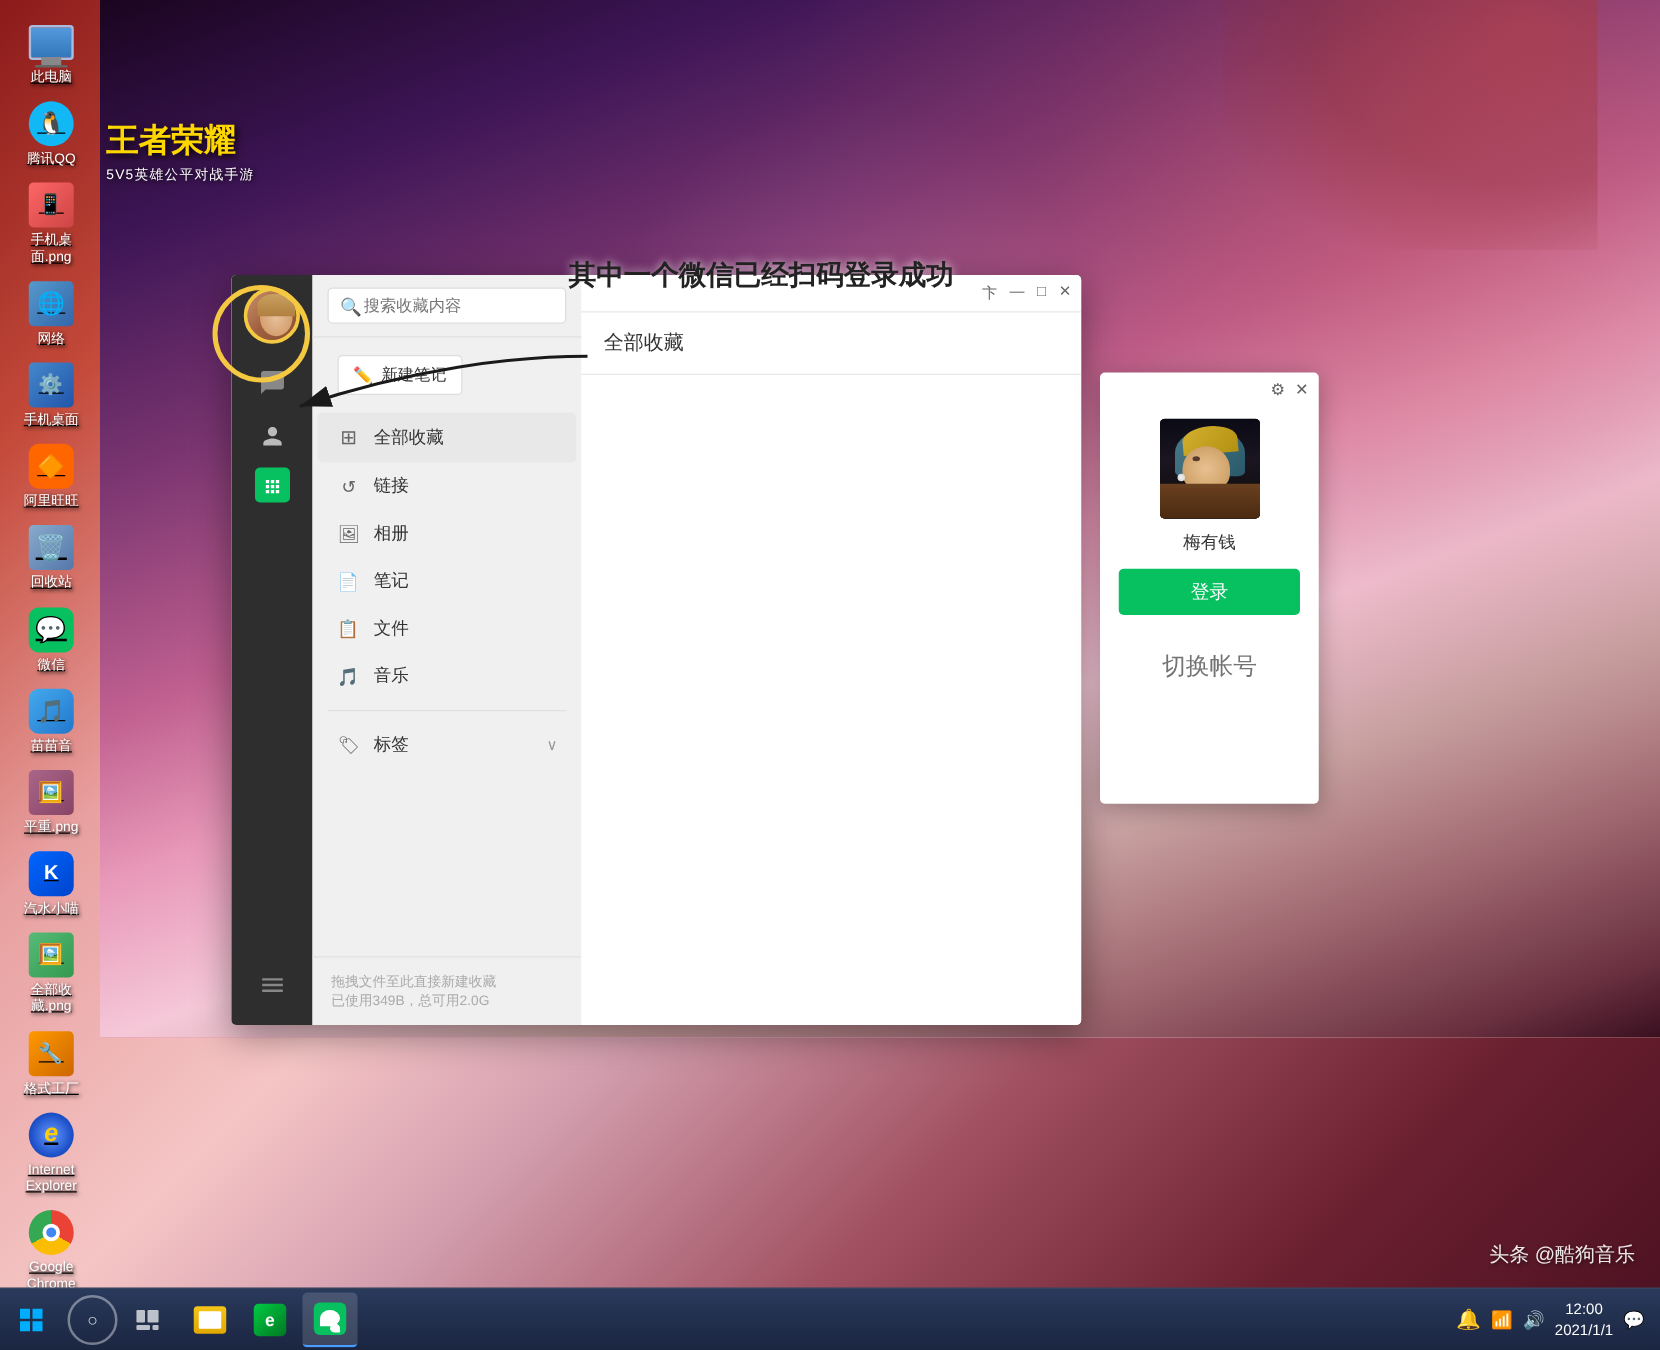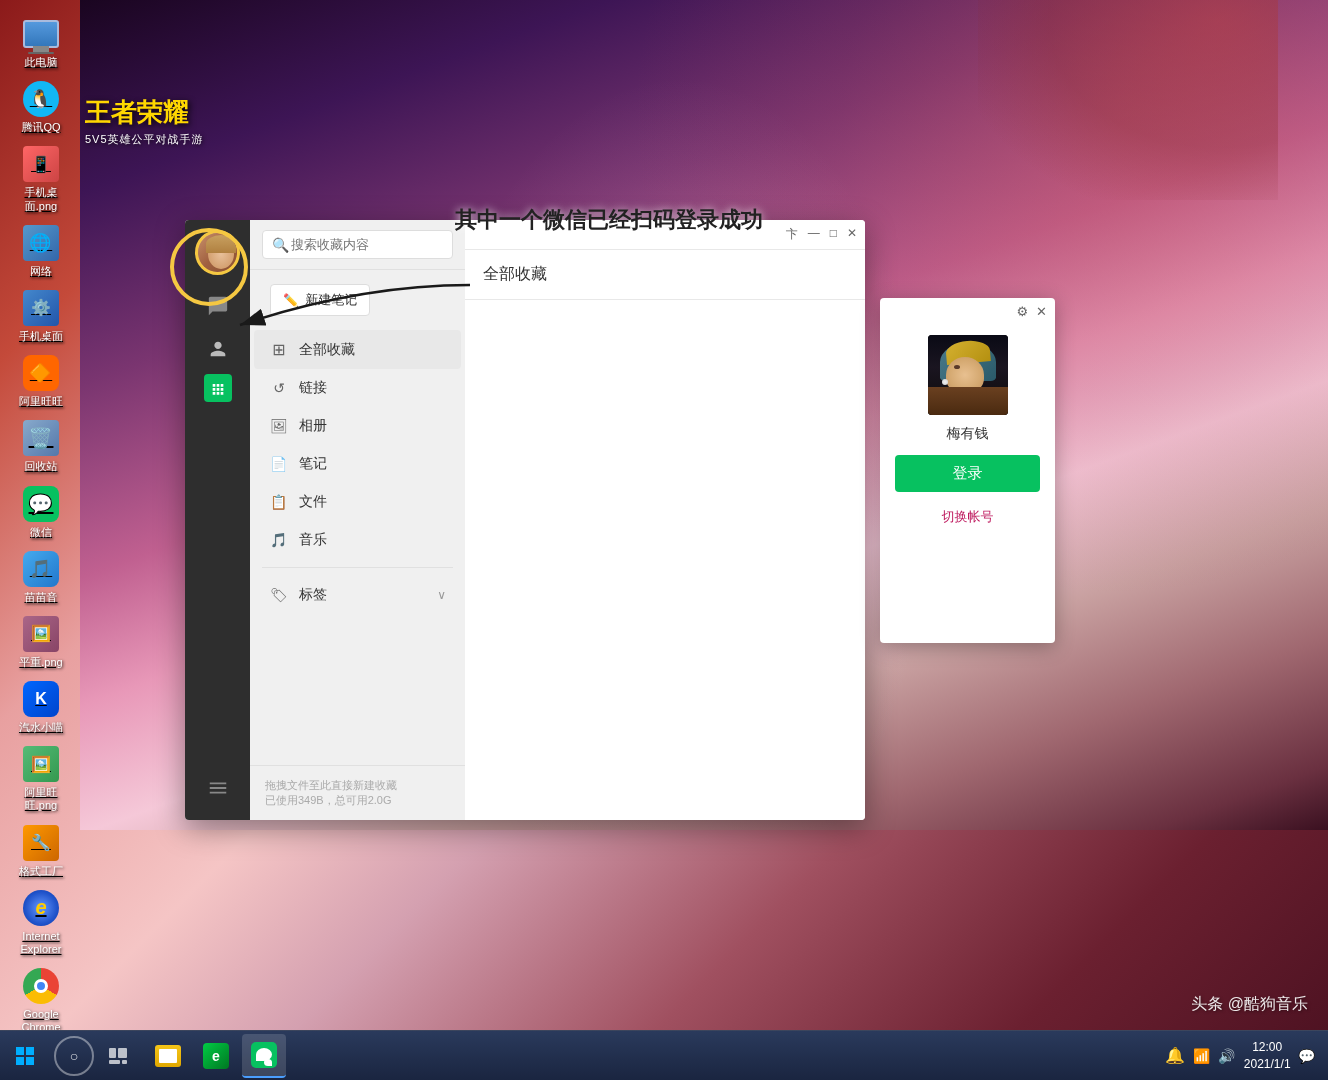--- a/index.html
+++ b/index.html
@@ -367,28 +367,28 @@
 
     .wl-login-btn {
       width: 100%;
       padding: 9px;
       background: #07c160;
       color: white;
       border: none;
       border-radius: 4px;
       font-size: 15px;
       cursor: pointer;
-      margin-bottom: 12px;
+      margin-bottom: 24px;
     }
 
     .wl-switch-btn {
       background: none;
       border: none;
-      color: #be185d;
-      font-size: 13px;
+      color: #737373;
+      font-size: 19px;
       cursor: pointer;
       padding: 4px;
     }
 
     
     .watermark {
       position: absolute;
       bottom: 65px;
       right: 20px;
       color: rgba(255,255,255,0.9);
@@ -524,21 +524,21 @@
       <div class="icon-img">
         <div style="width:36px;height:36px;background:linear-gradient(135deg,#0066ff,#0044cc);border-radius:8px;display:flex;align-items:center;justify-content:center;font-size:16px;color:white;font-weight:bold;">K</div>
       </div>
       <div class="icon-label">汽水小喵</div>
     </div>
 
     <div class="desktop-icon">
       <div class="icon-img">
         <div style="width:36px;height:36px;background:linear-gradient(135deg,#55bb77,#33994f);border-radius:4px;display:flex;align-items:center;justify-content:center;font-size:16px;">🖼️</div>
       </div>
-      <div class="icon-label">阿里旺旺.png</div>
+      <div class="icon-label">全部收藏.png</div>
     </div>
 
     <div class="desktop-icon">
       <div class="icon-img">
         <div style="width:36px;height:36px;background:linear-gradient(135deg,#ff9900,#cc6600);border-radius:4px;display:flex;align-items:center;justify-content:center;font-size:16px;">🔧</div>
       </div>
       <div class="icon-label">格式工厂</div>
     </div>
 
     <div class="desktop-icon">

